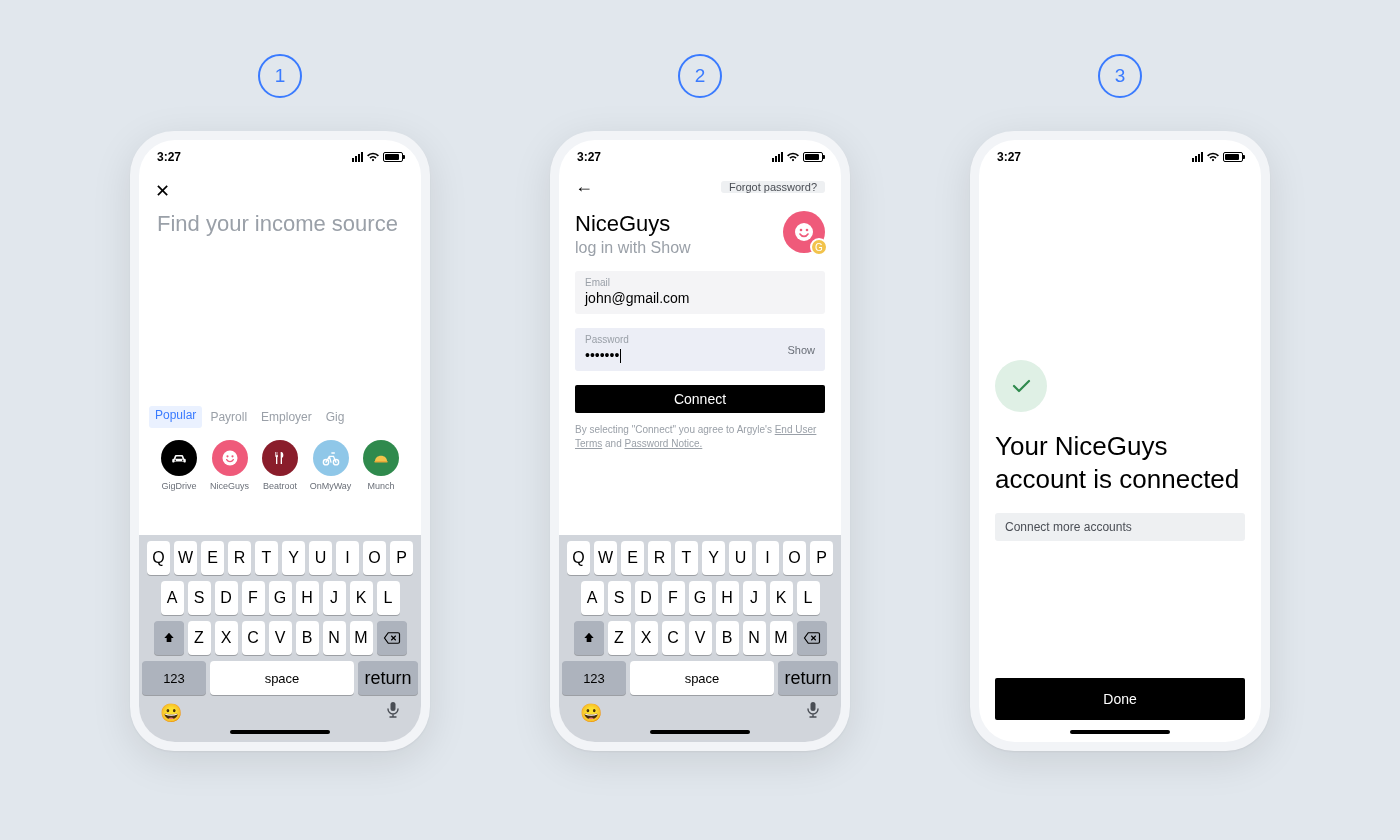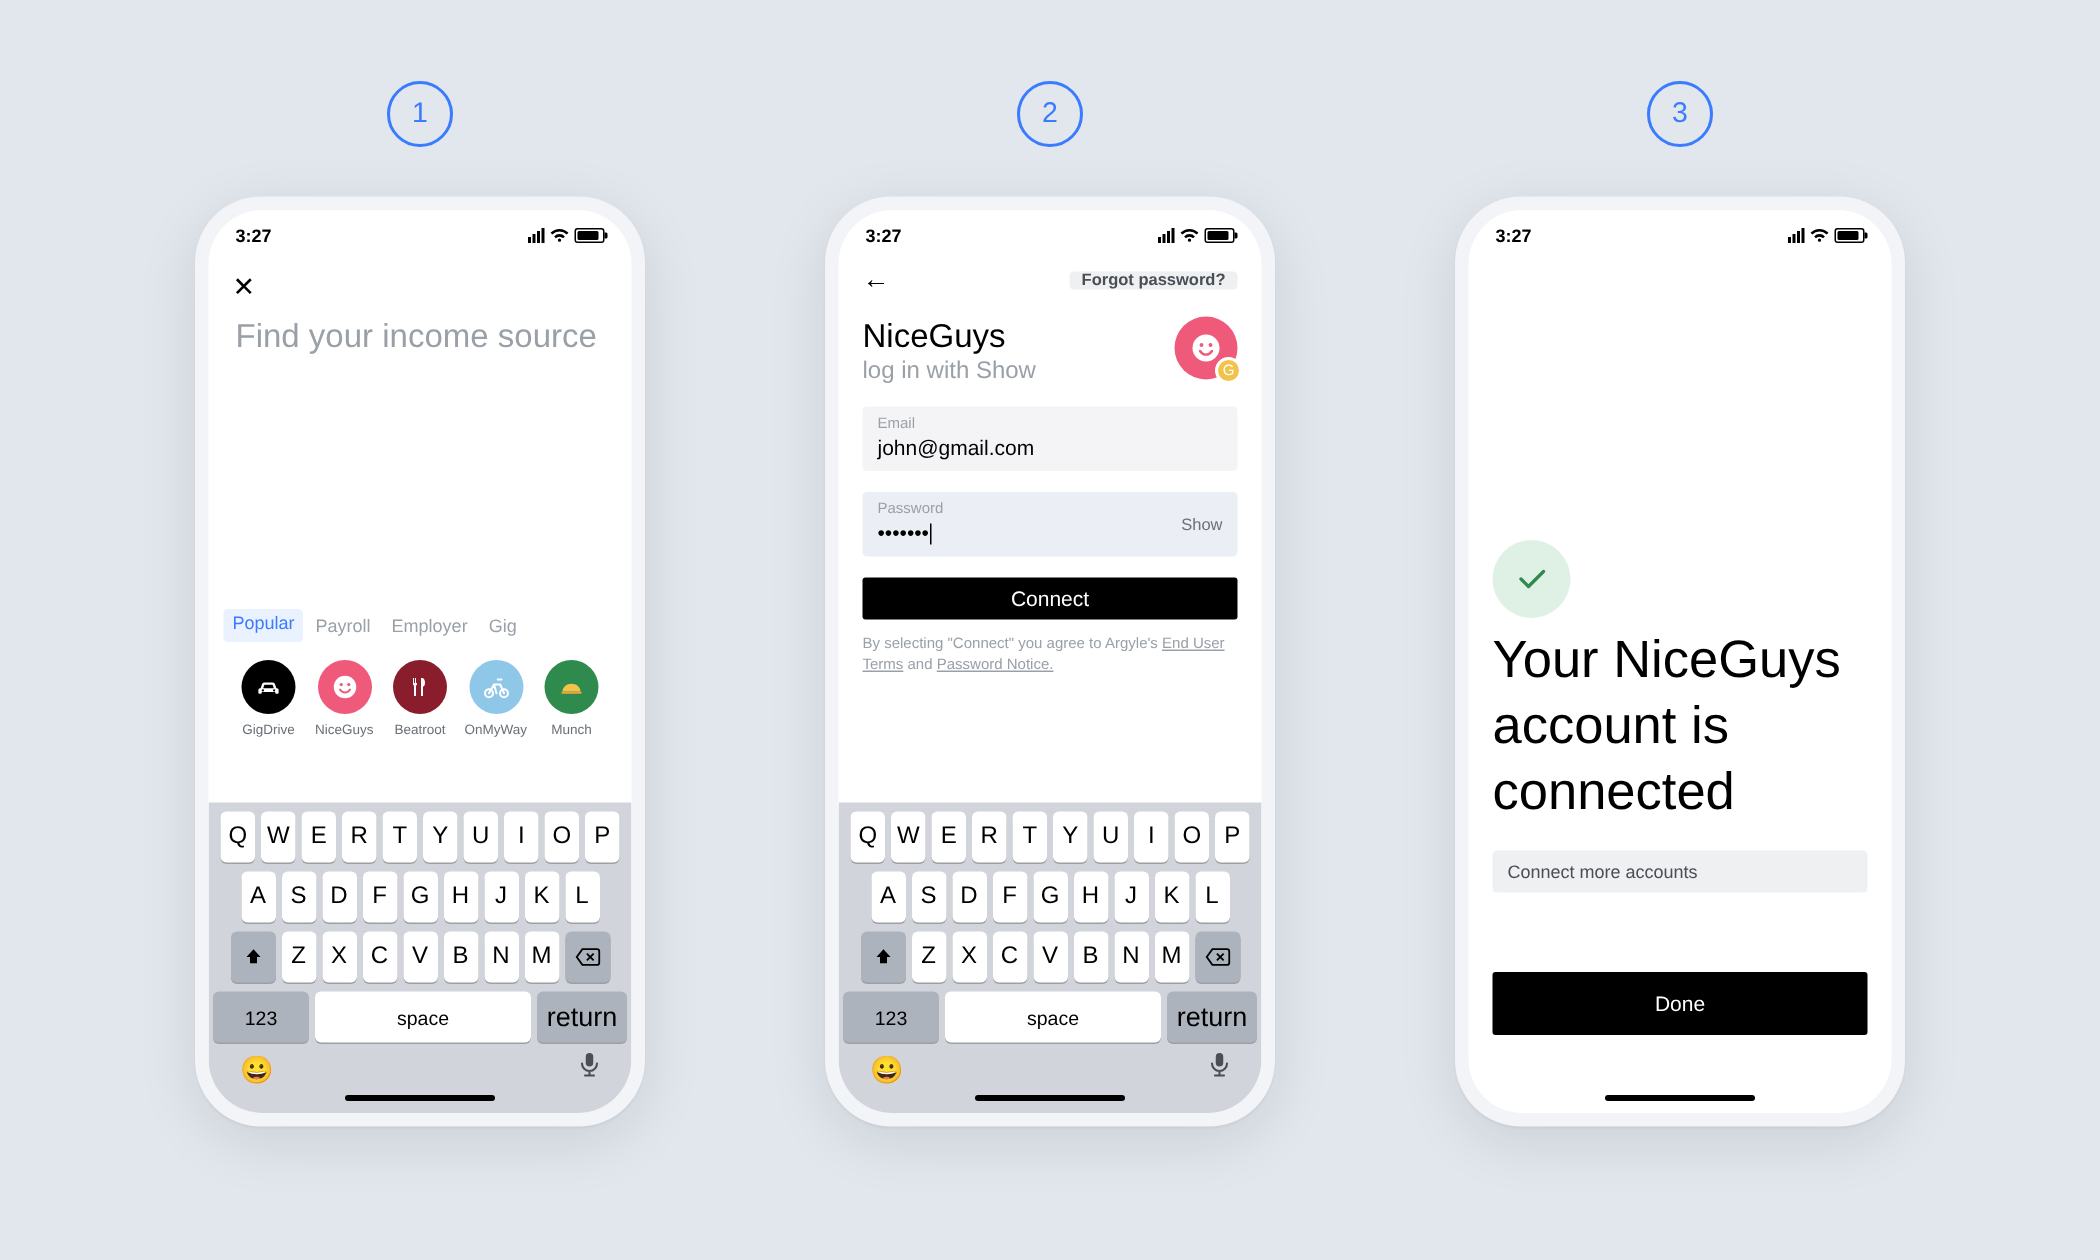--- a/index.html
+++ b/index.html
@@ -73,44 +73,44 @@
   .key.letter{width:23px;}
   .key.fn{background:var(--kb-key-s);width:30px;}
   .key.space{flex:1;font-size:13px;}
   .key.num{background:var(--kb-key-s);width:64px;font-size:13px;}
   .key.ret{background:var(--kb-key-s);width:60px;font-size:18px;}
   .kbar{display:flex;align-items:center;justify-content:space-between;padding:4px 18px 0;font-size:18px;color:#4a4e55;}
   .home-ind{width:100px;height:4px;background:#000;border-radius:3px;margin:6px auto 4px;}
 
   
   .topbar{display:flex;justify-content:space-between;align-items:center;margin-top:2px;}
-  .forgot-pill{background:#eef0f2;font-size:11px;color:#4a4e55;padding:0 8px;border-radius:3px;cursor:pointer;font-weight:bold;}
+  .forgot-pill{background:#eef0f2;font-size:11px;color:#4a4e55;padding:0 8px;border-radius:3px;cursor:pointer;}
   .brand-row{display:flex;justify-content:space-between;align-items:flex-start;margin-top:14px;}
   .brand-title{font-size:22px;font-weight:500;color:#000;}
   .brand-sub{font-size:16px;color:#9aa0a8;margin-top:2px;}
   .brand-logo{width:42px;height:42px;border-radius:50%;background:#ef5a7a;display:flex;align-items:center;justify-content:center;color:#fff;position:relative;font-size:20px;}
   .g-badge{position:absolute;bottom:-3px;right:-3px;width:18px;height:18px;border-radius:50%;background:#f2c34b;color:#fff;font-size:10px;display:flex;align-items:center;justify-content:center;border:2px solid #fff;}
 
   .field{margin-top:14px;padding:6px 10px 8px;border-radius:3px;}
   .field.f1{background:var(--input-bg);}
   .field.f2{background:var(--input-bg2);position:relative;}
   .flabel{font-size:10px;color:#9aa0a8;}
   .fval{font-size:14px;color:#000;margin-top:2px;}
   .show{position:absolute;right:10px;top:50%;transform:translateY(-50%);font-size:11px;color:#6a6f78;cursor:pointer;}
   .pw-cursor{display:inline-block;width:1px;height:14px;background:#000;vertical-align:middle;margin-left:1px;}
 
   .btn-black{margin-top:14px;background:#000;color:#fff;height:28px;border-radius:2px;display:flex;align-items:center;justify-content:center;font-size:14px;cursor:pointer;}
   .legal{font-size:10px;color:#9aa0a8;margin-top:10px;line-height:1.4;}
   .legal u{color:#9aa0a8;}
 
   
   .check-circle{width:52px;height:52px;border-radius:50%;background:#dff0e5;display:flex;align-items:center;justify-content:center;margin-top:186px;}
-  .headline{font-size:35px;line-height:1.25;color:#000;margin-top:6px;font-weight:400;}
+  .headline{font-size:26px;line-height:1.25;color:#000;margin-top:18px;font-weight:400;}
   .more-pill{display:inline-block;margin-top:18px;background:#eef0f2;font-size:12px;color:#4a4e55;padding:7px 10px;border-radius:3px;cursor:pointer;}
-  .done-btn{margin-top:auto;margin-bottom:34px;background:#000;color:#fff;height:42px;display:flex;align-items:center;justify-content:center;font-size:14px;cursor:pointer;border-radius:2px;}
+  .done-btn{margin-top:auto;margin-bottom:4px;background:#000;color:#fff;height:42px;display:flex;align-items:center;justify-content:center;font-size:14px;cursor:pointer;border-radius:2px;}
 
 </style>
 </head>
 <body>
 
 <div class="canvas">
 
   <div class="step-badge" style="left:258px">1</div>
   <div class="step-badge" style="left:678px">2</div>
   <div class="step-badge" style="left:1098px">3</div>

